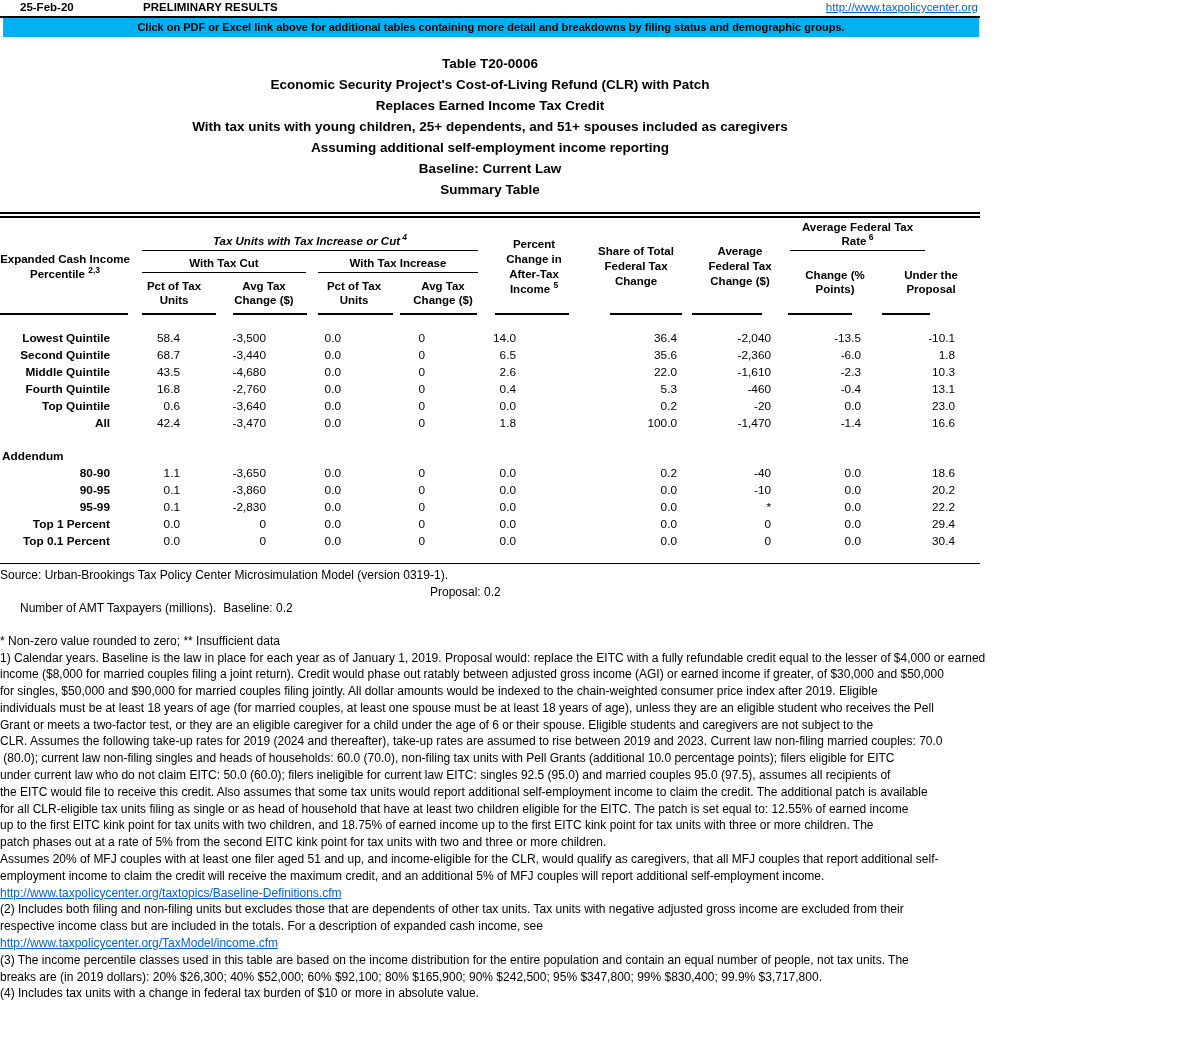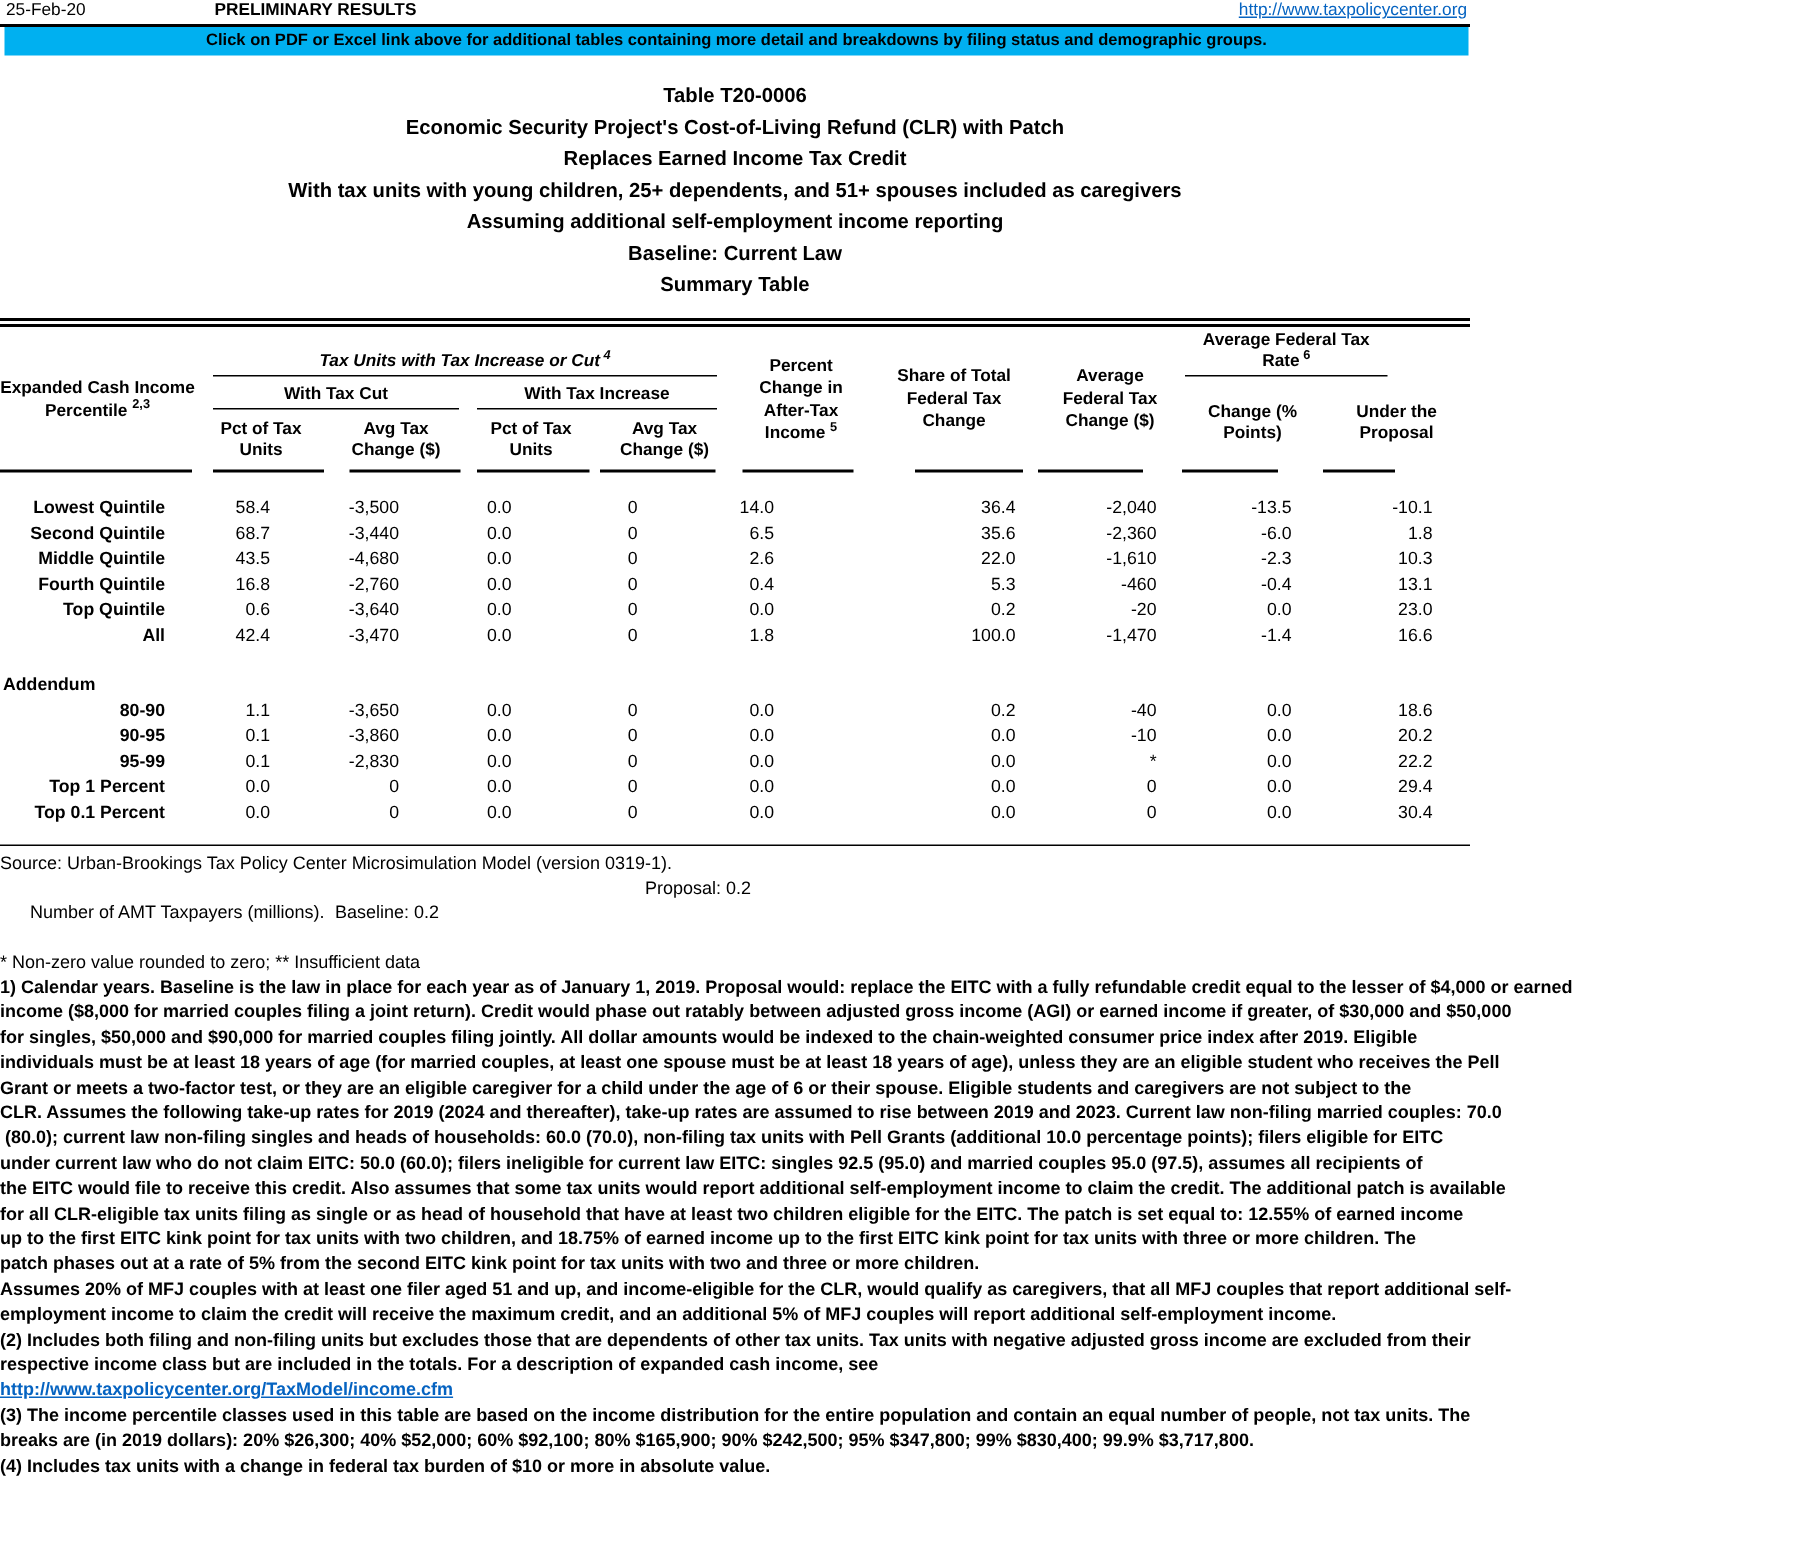--- a/index.html
+++ b/index.html
@@ -4,21 +4,21 @@
 <style>
   html,body{margin:0;padding:0;background:#fff;}
   body{
     width:1202px;height:1038px;position:relative;overflow:hidden;
     font-family:"Liberation Sans", sans-serif;color:#000;
   }
   .page{width:1202px;height:1038px;}
 
   
   .topbar{position:relative;width:980px;height:16px;border-bottom:2px solid #000;}
-  .topbar .date{position:absolute;left:4px;top:1px;font-size:11.5px;font-weight:normal;}
+  .topbar .date{position:absolute;left:20px;top:1px;font-size:11.5px;font-weight:bold;}
   .topbar .prelim{position:absolute;left:143px;top:1px;font-size:11.5px;font-weight:bold;}
   .topbar .toplink{position:absolute;right:2px;top:1px;font-size:11.5px;}
   a{color:#0563C1;text-decoration:underline;cursor:pointer;}
 
   
   .banner{margin-left:3px;width:976px;height:19px;background:#00B0F0;
     text-align:center;font-size:11px;font-weight:bold;line-height:19px;color:#000;}
 
   
   .titles{width:980px;margin-top:16px;text-align:center;}
@@ -65,21 +65,21 @@
   td.c7{padding-right:17px;} td.c8{padding-right:21px;} td.c9{padding-right:25px;}
   td.addendum{text-align:left;font-weight:bold;padding-left:2px;}
   .botrule{border-top:1.5px solid #000;margin-top:14px;width:980px;}
 
   
   .footer{margin-top:3px;width:1202px;}
   .src,.amt,.sym{font-size:12px;line-height:16.5px;white-space:pre-wrap;}
   .amt{position:relative;}
   .amt-baseline{margin-left:7px;}
   .amt-proposal{position:absolute;left:430px;top:0;}
-  .fnline{font-size:12px;line-height:16.8px;white-space:pre-wrap;font-weight:bold;}
+  .fnline{font-size:12px;line-height:16.8px;white-space:pre-wrap;}
   .fnlink{font-size:12px;}
 </style>
 </head>
 <body>
 
 <div class="page">
 
   <header class="topbar">
     <span class="date">25-Feb-20</span>
     <span class="prelim">PRELIMINARY RESULTS</span>
@@ -352,20 +352,21 @@
         <div class="fnline">Grant or meets a two-factor test, or they are an eligible caregiver for a child under the age of 6 or their spouse. Eligible students and caregivers are not subject to the</div>
         <div class="fnline">CLR. Assumes the following take-up rates for 2019 (2024 and thereafter), take-up rates are assumed to rise between 2019 and 2023. Current law non-filing married couples: 70.0</div>
         <div class="fnline"> (80.0); current law non-filing singles and heads of households: 60.0 (70.0), non-filing tax units with Pell Grants (additional 10.0 percentage points); filers eligible for EITC</div>
         <div class="fnline">under current law who do not claim EITC: 50.0 (60.0); filers ineligible for current law EITC: singles 92.5 (95.0) and married couples 95.0 (97.5), assumes all recipients of</div>
         <div class="fnline">the EITC would file to receive this credit. Also assumes that some tax units would report additional self-employment income to claim the credit. The additional patch is available</div>
         <div class="fnline">for all CLR-eligible tax units filing as single or as head of household that have at least two children eligible for the EITC. The patch is set equal to: 12.55% of earned income</div>
         <div class="fnline">up to the first EITC kink point for tax units with two children, and 18.75% of earned income up to the first EITC kink point for tax units with three or more children. The</div>
         <div class="fnline">patch phases out at a rate of 5% from the second EITC kink point for tax units with two and three or more children.</div>
         <div class="fnline">Assumes 20% of MFJ couples with at least one filer aged 51 and up, and income-eligible for the CLR, would qualify as caregivers, that all MFJ couples that report additional self-</div>
         <div class="fnline">employment income to claim the credit will receive the maximum credit, and an additional 5% of MFJ couples will report additional self-employment income.</div>
+        <div class="fnline"><a class="fnlink" href="#">http://www.taxpolicycenter.org/taxtopics/Baseline-Definitions.cfm</a></div>
         <div class="fnline">(2) Includes both filing and non-filing units but excludes those that are dependents of other tax units. Tax units with negative adjusted gross income are excluded from their</div>
         <div class="fnline">respective income class but are included in the totals. For a description of expanded cash income, see</div>
         <div class="fnline"><a class="fnlink" href="#">http://www.taxpolicycenter.org/TaxModel/income.cfm</a></div>
         <div class="fnline">(3) The income percentile classes used in this table are based on the income distribution for the entire population and contain an equal number of people, not tax units. The</div>
         <div class="fnline">breaks are (in 2019 dollars): 20% $26,300; 40% $52,000; 60% $92,100; 80% $165,900; 90% $242,500; 95% $347,800; 99% $830,400; 99.9% $3,717,800.</div>
         <div class="fnline">(4) Includes tax units with a change in federal tax burden of $10 or more in absolute value.</div>
       </div>
   </div>
 
 </div>

